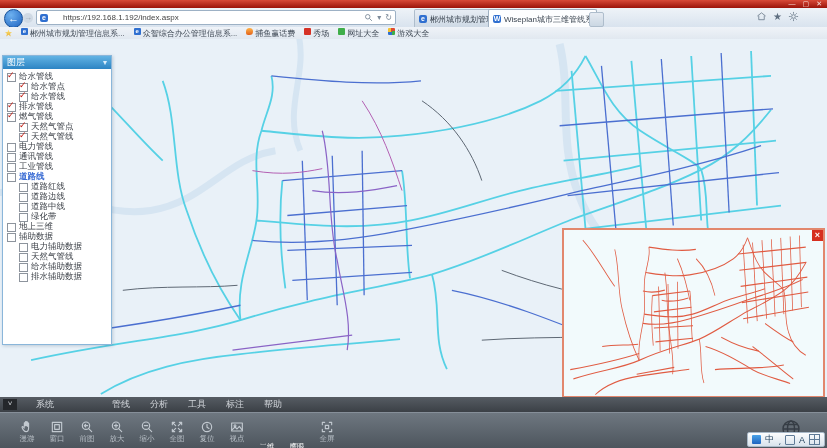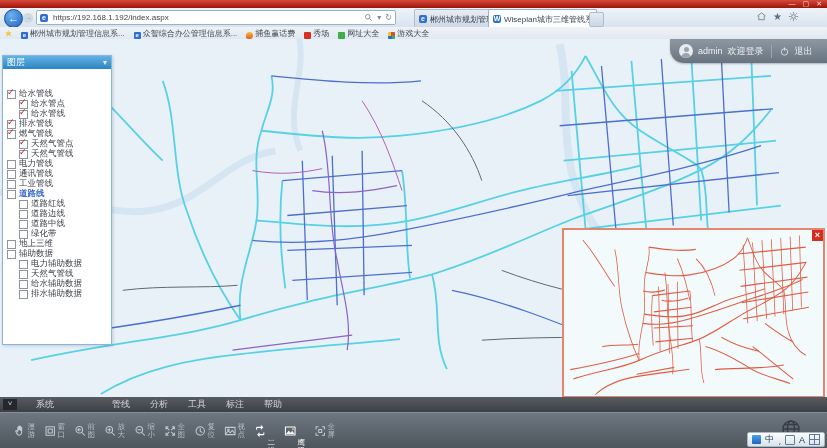--- a/index.html
+++ b/index.html
@@ -14,41 +14,41 @@
   
   .chrome{position:absolute;top:8px;left:0;right:0;height:19px;
     background:linear-gradient(#eef3f8,#d9e3ee);border-bottom:1px solid #b6c3d2;}
   .nav-back{position:absolute;left:4px;top:1px;width:17px;height:17px;border-radius:50%;
     background:radial-gradient(circle at 35% 30%,#6db1f0,#1f63c0);border:1px solid #155099;
     color:#fff;font-size:11px;line-height:16px;text-align:center;}
   .nav-fwd{position:absolute;left:23px;top:5px;width:10px;height:10px;border-radius:50%;
     background:#cfd9e4;color:#9aa7b5;font-size:8px;line-height:9px;text-align:center;}
   .urlbox{position:absolute;left:36px;top:2px;width:352px;height:13px;background:#fff;
     border:1px solid #9db1c5;border-radius:2px;display:flex;align-items:center;
-    font-size:8px;color:#333;padding:0 3px;gap:5px;}
+    font-size:8px;color:#333;padding:0 3px;gap:15px;}
   .favico{width:8px;height:8px;background:#2f6fd0;border-radius:2px;color:#fff;
     font-size:7px;line-height:8px;text-align:center;flex:none;font-weight:bold;}
   .url-text{flex:1;white-space:nowrap;overflow:hidden;color:#444;}
   .url-icons{display:flex;gap:4px;color:#7c8a99;font-size:8px;align-items:center;}
   .tab{position:absolute;top:1px;height:18px;font-size:8px;color:#3a4450;
     display:flex;align-items:center;gap:3px;padding:0 4px;white-space:nowrap;overflow:hidden;}
   .tab1{left:414px;width:72px;background:linear-gradient(#e7edf4,#ccd8e4);
     border:1px solid #aebdcc;border-bottom:none;border-radius:2px 2px 0 0;}
   .tab2{left:488px;width:99px;background:#fdfeff;border:1px solid #9fb0c1;
     border-bottom:none;border-radius:2px 2px 0 0;}
   .newtab{position:absolute;left:589px;top:4px;width:13px;height:13px;
     background:linear-gradient(#e5ebf2,#cbd7e3);border:1px solid #aebdcc;border-radius:2px;}
   .chrome-icons{position:absolute;right:28px;top:3px;display:flex;gap:6px;align-items:center;}
   .chrome-icons svg{width:11px;height:11px;stroke:#5f6f80;fill:none;stroke-width:1.6;}
   .star-glyph{color:#5f6f80;font-size:10px;line-height:11px;}
   
   .favbar{position:absolute;top:27px;left:0;right:0;height:12px;
     background:linear-gradient(#eff3f8,#e1e8f0);border-bottom:1px solid #ccd6e1;
     display:flex;align-items:center;gap:9px;padding-left:5px;font-size:8px;color:#414b57;}
-  .favitem{display:flex;align-items:flex-end;gap:2px;white-space:nowrap;}
+  .favitem{display:flex;align-items:flex-start;gap:2px;white-space:nowrap;}
   .fic{width:7px;height:7px;border-radius:1px;flex:none;}
   .fic.gold{background:linear-gradient(#ffe477,#e3a92c);clip-path:polygon(50% 0,63% 35%,100% 38%,72% 60%,82% 100%,50% 76%,18% 100%,28% 60%,0 38%,37% 35%);}
   .fic.blue{background:#2f6fd0;color:#fff;font-size:6px;line-height:7px;text-align:center;font-weight:bold;}
   .fic.flame{background:linear-gradient(#ffb347,#e2611b);border-radius:50% 50% 50% 2px;}
   .fic.red{background:#d63125;}
   .fic.green{background:#3fae49;}
   .fic.multi{background:conic-gradient(#e0492f 0 25%,#3fae49 0 50%,#2f6fd0 0 75%,#f3c231 0);}
   
   .content{position:absolute;top:39px;left:0;right:0;height:358px;background:#e9f1f8;}
   #map-svg{position:absolute;left:0;top:0;}
@@ -61,21 +61,21 @@
   .avatar::before{content:"";position:absolute;left:4.5px;top:2.5px;width:5px;height:5px;border-radius:50%;background:#9aa5b0;}
   .avatar::after{content:"";position:absolute;left:2px;top:8.5px;width:10px;height:7px;border-radius:5px 5px 0 0;background:#9aa5b0;}
   .ub-sep{width:1px;height:13px;background:#9aa5b0;margin:0 2px;}
   .power-svg{width:11px;height:11px;stroke:#eef1f4;fill:none;stroke-width:1.6;}
   
   .layerpanel{position:absolute;left:2px;top:16px;width:108px;height:288px;background:#fff;
     border:1px solid #8ab6da;box-shadow:1px 1px 3px rgba(60,90,120,.25);}
   .lp-head{height:13px;background:linear-gradient(#62b3e4,#2d84c3);color:#fff;font-size:9px;
     line-height:13px;padding:0 4px;display:flex;justify-content:space-between;align-items:center;}
   .lp-pin{font-size:8px;color:#dceefb;}
-  .lp-body{padding:20px 2px 0 2px;}
+  .lp-body{padding:3px 2px 0 2px;}
   .row{display:flex;align-items:center;height:10px;font-size:8.5px;color:#3a3f46;}
   .lvl0{padding-left:2px;}.lvl1{padding-left:14px;}
   .cb{width:7px;height:7px;border:1px solid #8d949d;background:#fff;margin-right:3px;
     position:relative;flex:none;}
   .cb.checked::after{content:"✓";position:absolute;left:-1px;top:-3.5px;color:#c0190f;
     font-size:9px;font-weight:bold;}
   .row.hl .lbl{color:#3a6cd4;font-weight:bold;}
   .lbl{white-space:nowrap;}
   
   .inset{position:absolute;left:562px;top:189px;width:259px;height:166px;background:#f2fafc;
@@ -88,21 +88,21 @@
   .menubar{position:absolute;top:397px;left:0;right:0;height:15px;
     background:linear-gradient(#565c63,#3b4046);display:flex;align-items:stretch;}
   .collapse{width:14px;height:11px;background:#24272b;margin:2px 9px 0 3px;color:#cfd3d8;
     font-size:8px;line-height:10px;text-align:center;flex:none;}
   .mtab{width:38px;text-align:center;font-size:9px;color:#d2d6db;line-height:15px;}
   .mtab.active{background:#2aa4da;color:#fff;margin-top:28px;}
   
   .toolbar{position:absolute;top:412px;left:0;right:0;height:36px;
     background:linear-gradient(#6e7780,#4c545c);border-top:1px solid #868f99;
     display:flex;align-items:center;padding-left:13px;gap:2px;}
-  .tbtn{width:28px;height:33px;display:flex;flex-direction:row;align-items:center;
+  .tbtn{width:28px;height:33px;display:flex;flex-direction:column;align-items:center;
     justify-content:center;gap:0px;}
   .tbtn svg{width:16px;height:16px;stroke:#c2c9d0;fill:none;stroke-width:1.7;stroke-linecap:round;stroke-linejoin:round;}
   .tbtn .tlbl{font-size:7.5px;color:#b7bec5;line-height:8px;}
   .tbtn.active svg{stroke:#ffffff;}
   .tbtn.active .tlbl{color:#fff;margin-top:31px;}
   .globe-btn{position:absolute;right:24px;top:4px;}
   .globe-btn svg{width:24px;height:24px;stroke:#363d45;fill:none;stroke-width:1.4;}
   
   .imebar{position:absolute;right:2px;bottom:1px;height:13px;z-index:60;
     background:linear-gradient(#fcfdfe,#d9e3ec);border:1px solid #a9b9c8;border-radius:2px;
@@ -251,31 +251,20 @@
         <path d="M482 302C552 297 622 302 702 292"></path>
         <path d="M602 252C652 277 692 302 732 322"></path>
       </g>
       <g stroke="#b35fb3" stroke-width="1">
         <path d="M362 62C382 92 392 122 402 152"></path>
         <path d="M252 132C282 137 302 134 322 130"></path>
       </g>
     </g>
   </svg>
 
-  <div class="userband">
-    <div class="avatar"></div>
-    <span>admin</span>
-    <span>欢迎登录</span>
-    <div class="ub-sep"></div>
-    <svg class="power-svg" viewBox="0 0 24 24">
-        <circle cx="12" cy="13" r="7"></circle>
-        <path d="M12 3v7"></path>
-      </svg>
-    <span>退出</span>
-  </div>
 
   <div class="layerpanel">
     <div class="lp-head">
       <span>图层</span>
       <span class="lp-pin">▾</span>
     </div>
     <div class="lp-body">
       <div class="row lvl0">
           <span class="cb checked"></span>
           <span class="lbl">给水管线</span>

